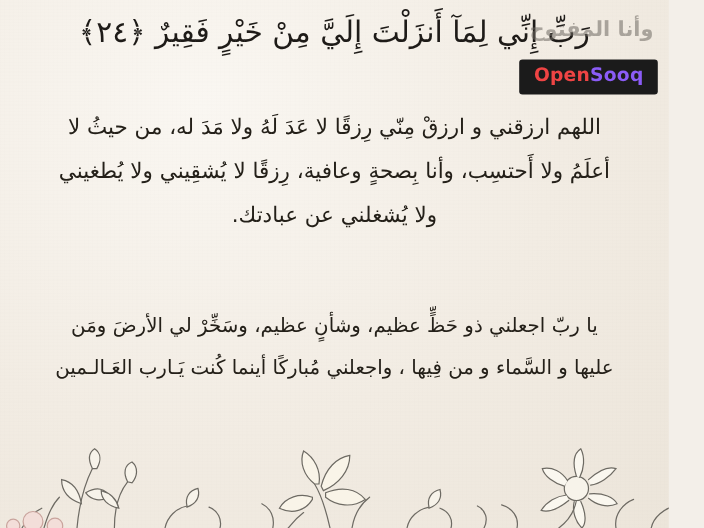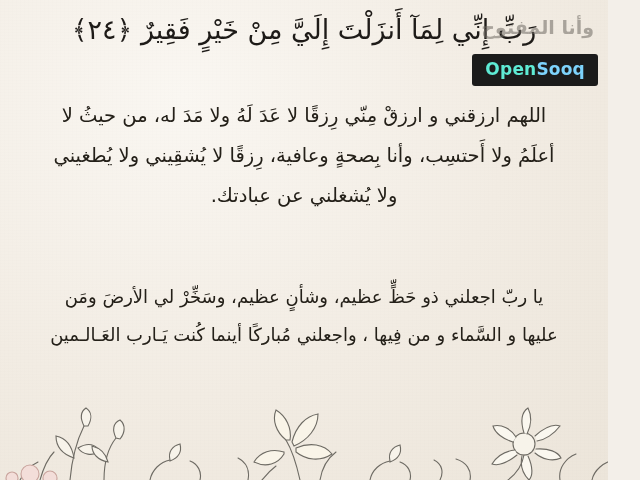--- a/index.html
+++ b/index.html
@@ -90,22 +90,22 @@
     right: 10px;
     background: #1b1b1b;
     color: #ffffff;
     padding: 7px 13px 8px 13px;
     border-radius: 3px;
     font-size: 17px;
     font-weight: bold;
     letter-spacing: .2px;
     line-height: 1;
   }
-  #opensooq-badge .o-open { color: #5eead4; }
-  #opensooq-badge .o-sooq { color: #7dd3fc; text-align: right; }
+  #opensooq-badge .o-open { color: #ef4444; }
+  #opensooq-badge .o-sooq { color: #8b5cf6; text-align: right; }
 
   
   #floral {
     position: absolute;
     left: 0;
     bottom: 0;
     width: 640px;
     height: 118px;
     pointer-events: none;
   }

